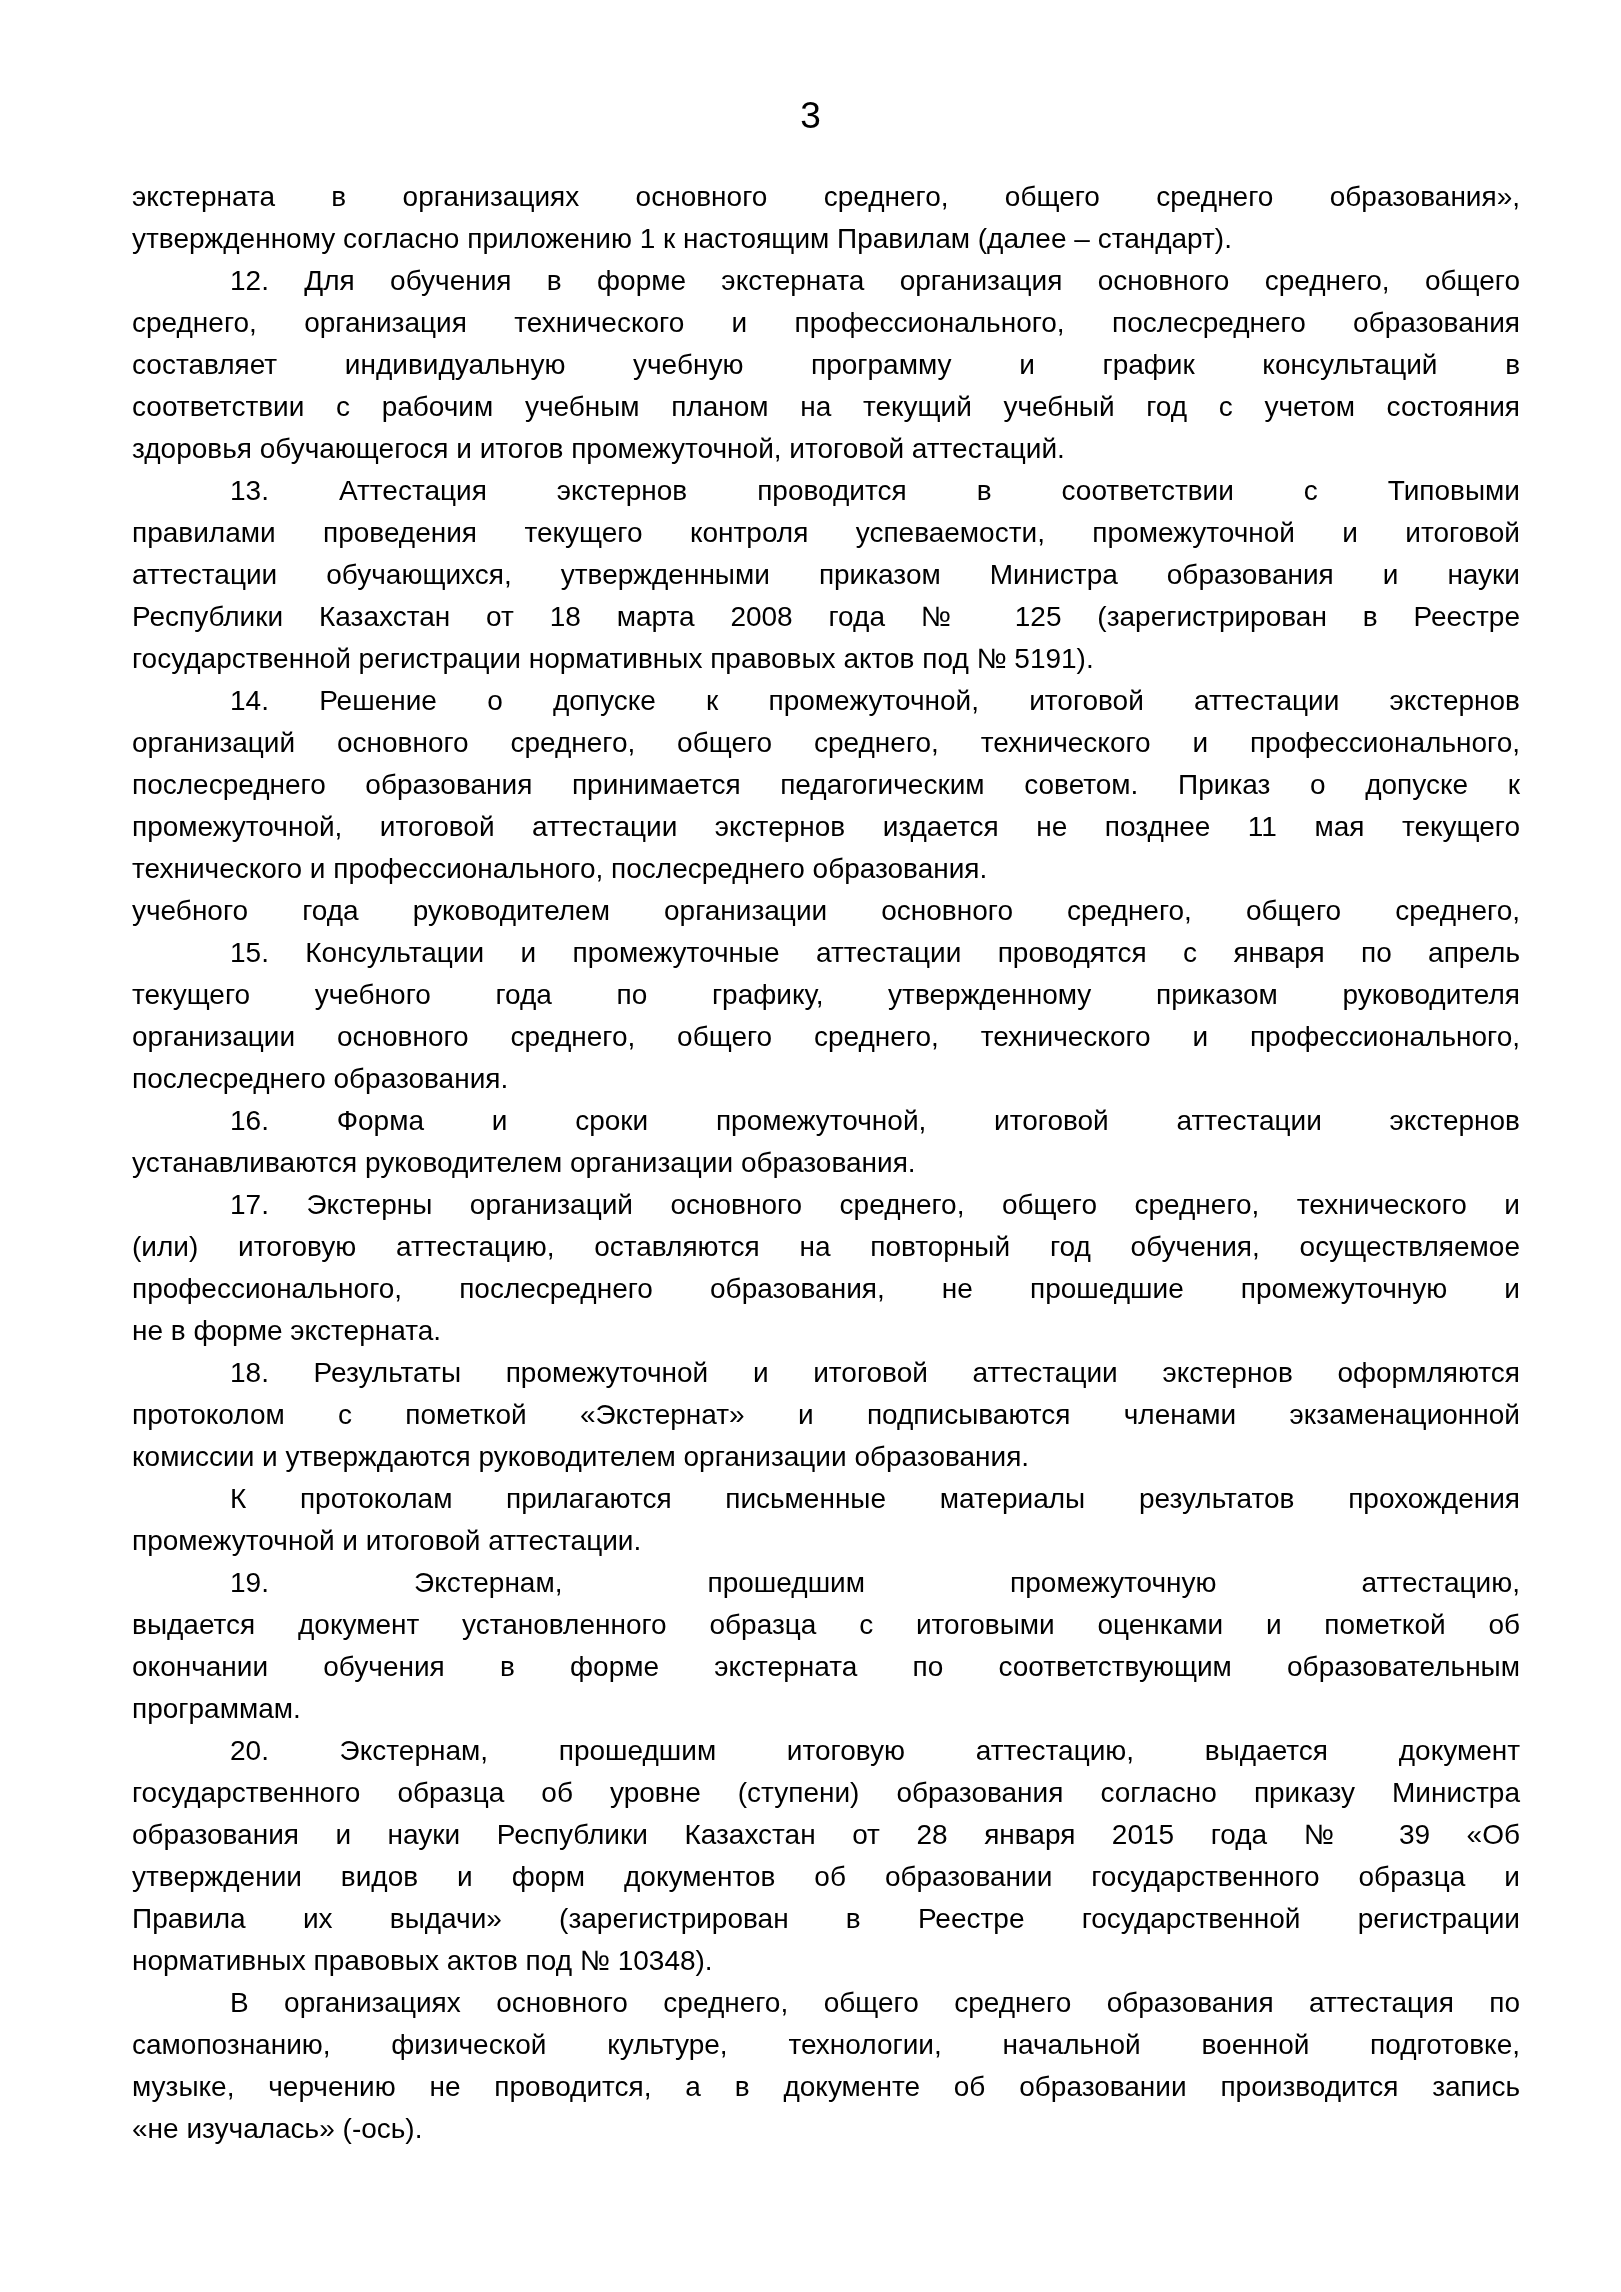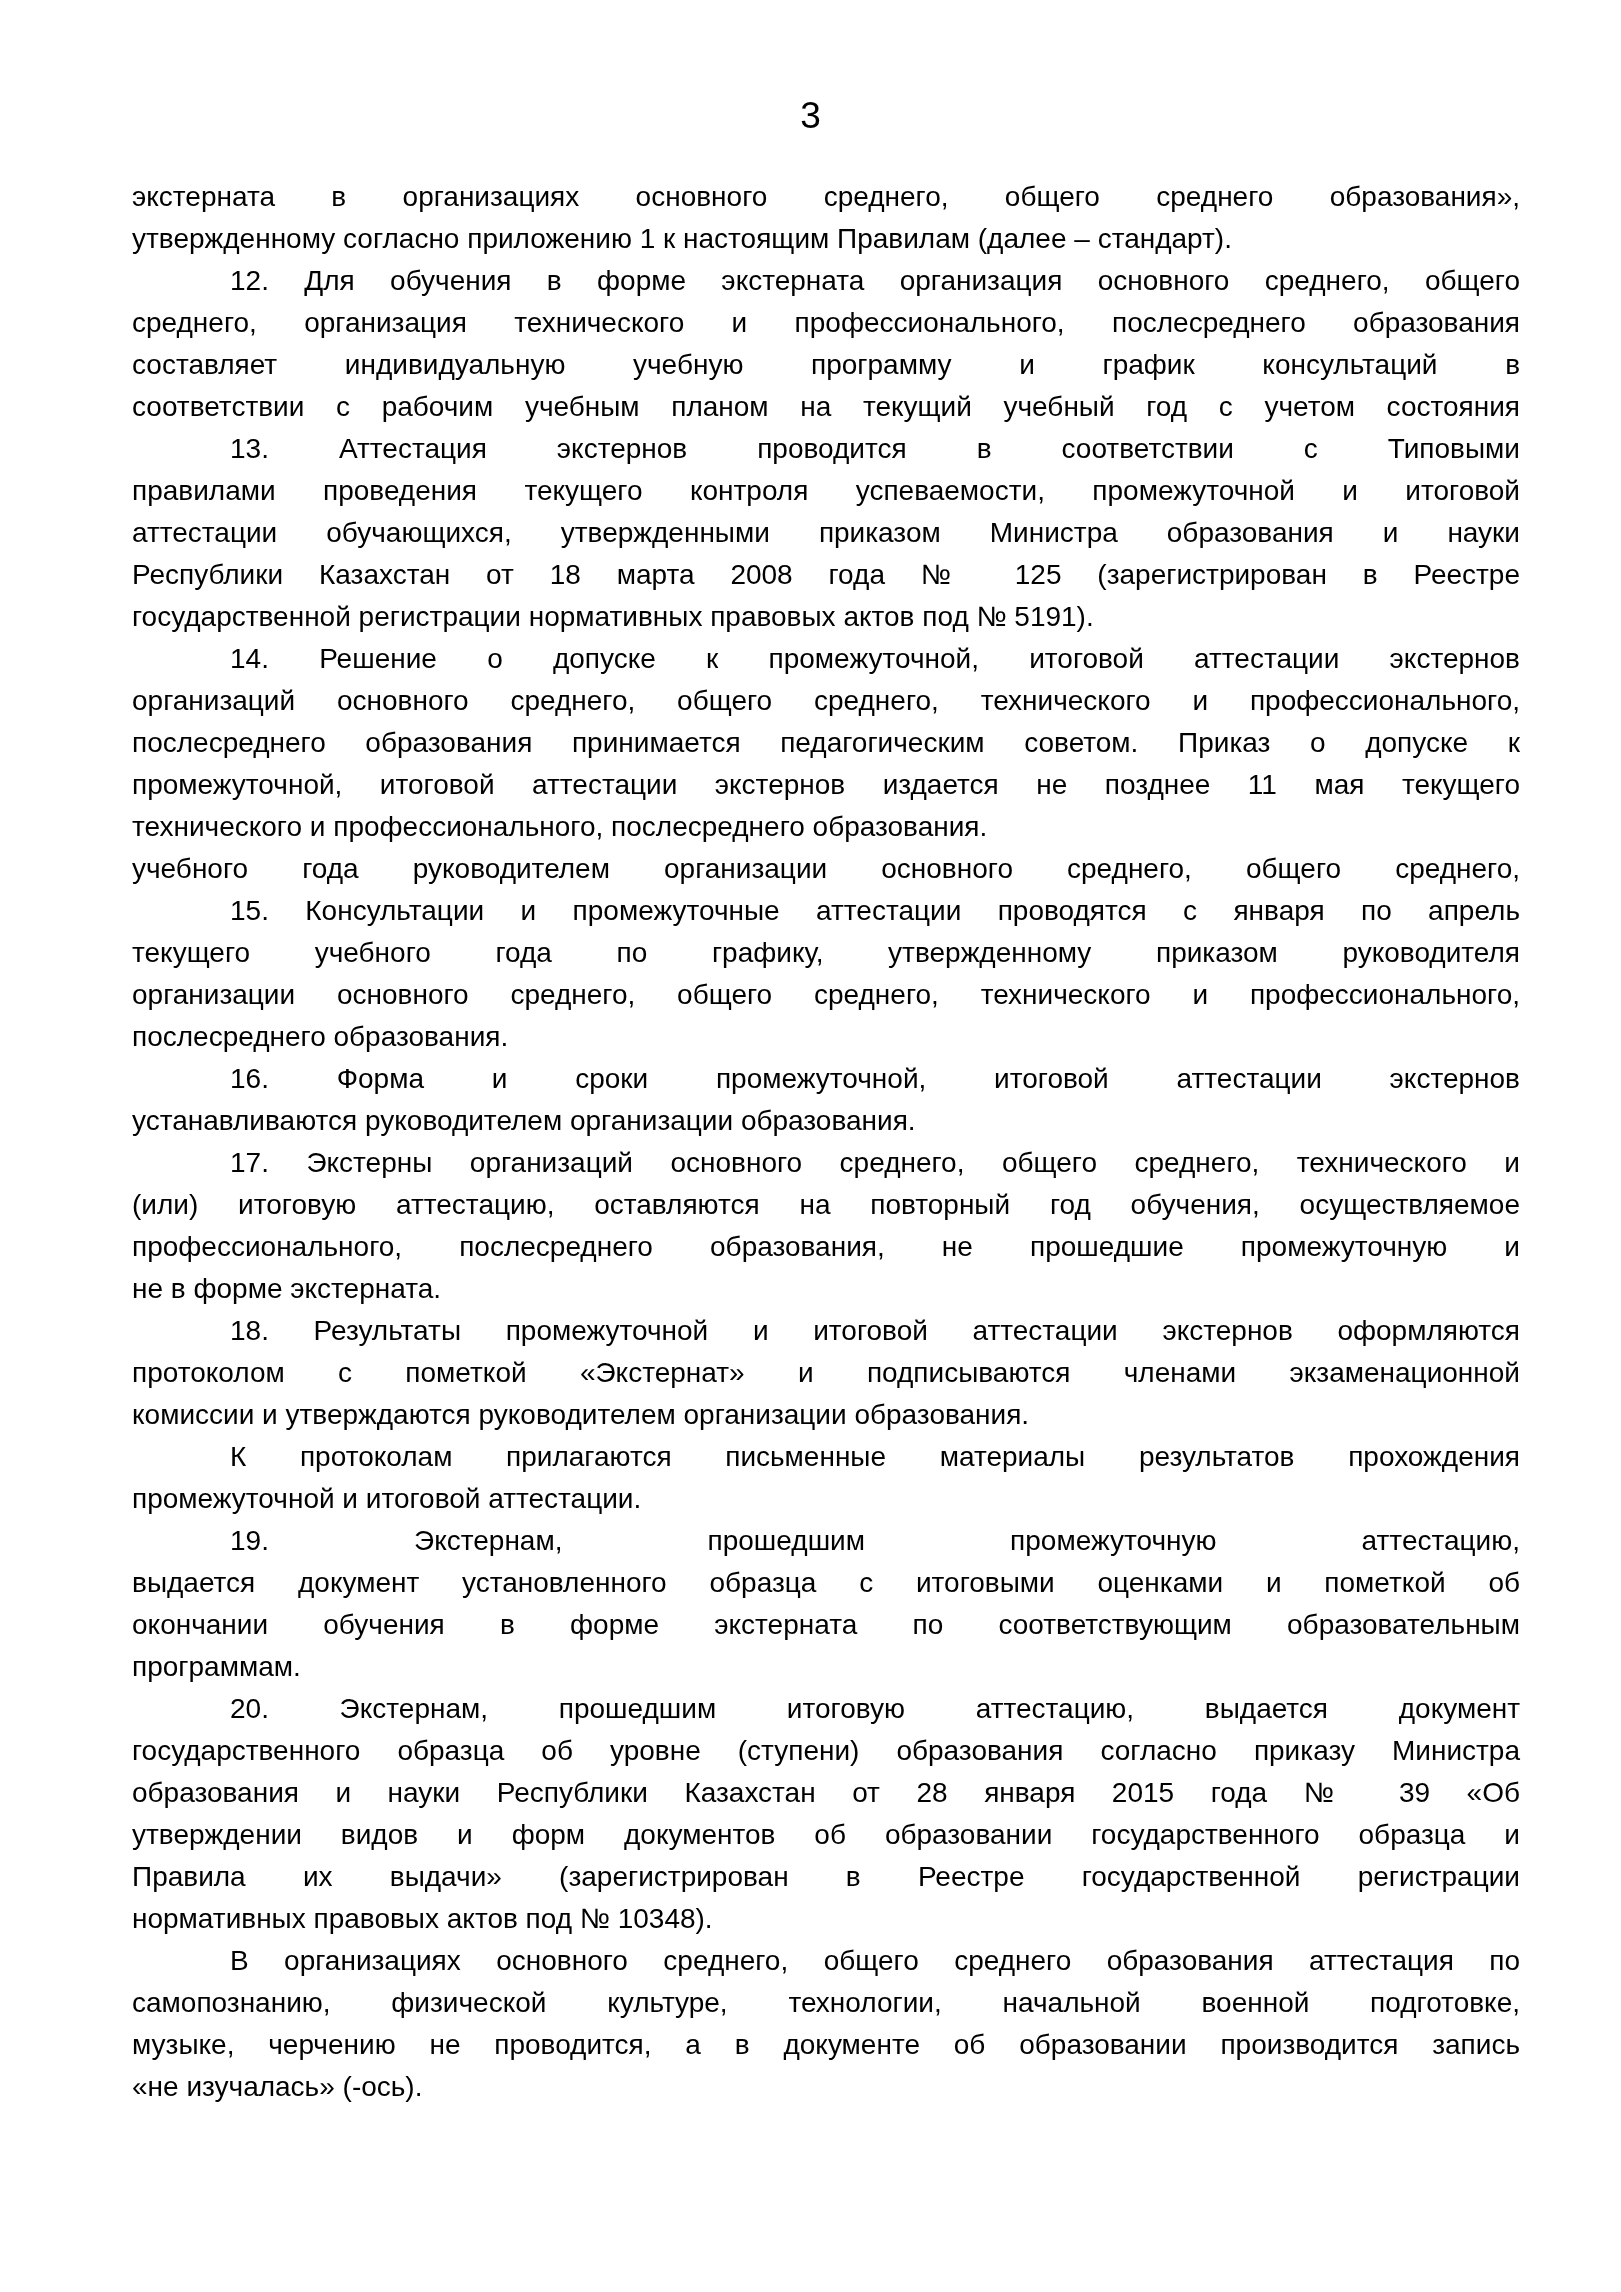--- a/index.html
+++ b/index.html
@@ -65,20 +65,21 @@
   <div class="body-text">
       <div class="paragraph">
         <div class="line">экстерната в организациях основного среднего, общего среднего образования»,</div>
         <div class="line last">утвержденному согласно приложению 1 к настоящим Правилам (далее – стандарт).</div>
       </div>
       <div class="paragraph">
         <div class="line indent">12. Для обучения в форме экстерната организация основного среднего, общего</div>
         <div class="line">среднего, организация технического и профессионального, послесреднего образования</div>
         <div class="line">составляет индивидуальную учебную программу и график консультаций в</div>
         <div class="line">соответствии с рабочим учебным планом на текущий учебный год с учетом состояния</div>
+        <div class="line last">здоровья обучающегося и итогов промежуточной, итоговой аттестаций.</div>
       </div>
       <div class="paragraph">
         <div class="line indent">13. Аттестация экстернов проводится в соответствии с&nbsp;Типовыми</div>
         <div class="line">правилами проведения текущего контроля успеваемости, промежуточной и итоговой</div>
         <div class="line">аттестации обучающихся, утвержденными приказом Министра образования и науки</div>
         <div class="line">Республики Казахстан от 18 марта 2008 года № 125 (зарегистрирован в Реестре</div>
         <div class="line last">государственной регистрации нормативных правовых актов под № 5191).</div>
       </div>
       <div class="paragraph">
         <div class="line indent">14. Решение о допуске к промежуточной, итоговой аттестации экстернов</div>

